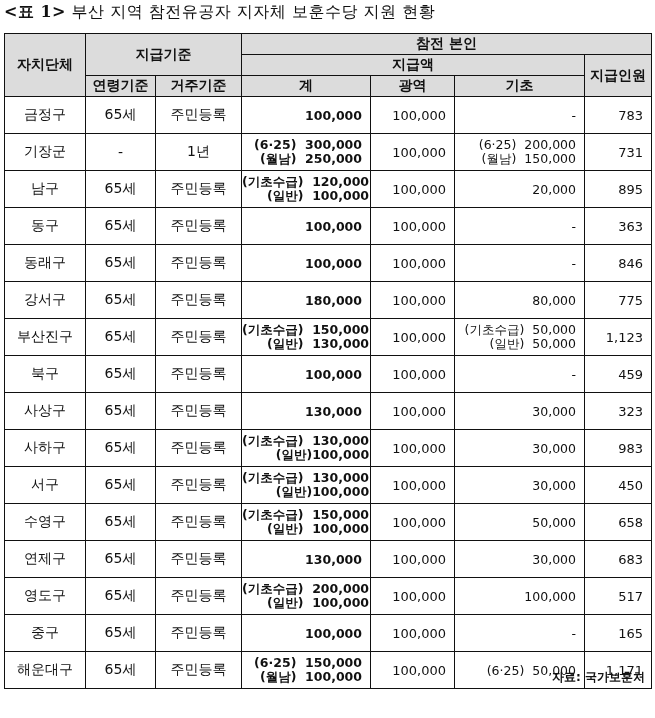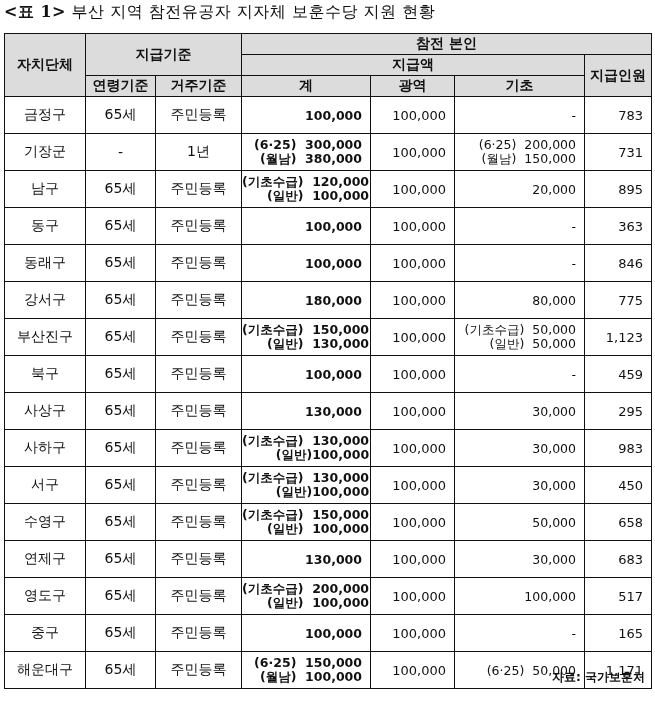--- a/index.html
+++ b/index.html
@@ -62,21 +62,21 @@
         <td class="c">주민등록</td>
         <td class="r b"><span class="two"><div>100,000</div></span></td>
         <td class="r">100,000</td>
         <td class="r"><span class="two"><div>-</div></span></td>
         <td class="r">783</td>
       </tr>
       <tr>
         <td class="c">기장군</td>
         <td class="c">-</td>
         <td class="c">1년</td>
-        <td class="r b"><span class="two"><div>(6·25)  300,000</div><div>(월남)  380,000</div></span></td>
+        <td class="r b"><span class="two"><div>(6·25)  300,000</div><div>(월남)  250,000</div></span></td>
         <td class="r">100,000</td>
         <td class="r"><span class="two"><div>(6·25)  200,000</div><div>(월남)  150,000</div></span></td>
         <td class="r">731</td>
       </tr>
       <tr>
         <td class="c">남구</td>
         <td class="c">65세</td>
         <td class="c">주민등록</td>
         <td class="r b"><span class="two"><div>(기초수급)  120,000</div><div>(일반)  100,000</div></span></td>
         <td class="r">100,000</td>
@@ -128,21 +128,21 @@
         <td class="r"><span class="two"><div>-</div></span></td>
         <td class="r">459</td>
       </tr>
       <tr>
         <td class="c">사상구</td>
         <td class="c">65세</td>
         <td class="c">주민등록</td>
         <td class="r b"><span class="two"><div>130,000</div></span></td>
         <td class="r">100,000</td>
         <td class="r"><span class="two"><div>30,000</div></span></td>
-        <td class="r">295</td>
+        <td class="r">323</td>
       </tr>
       <tr>
         <td class="c">사하구</td>
         <td class="c">65세</td>
         <td class="c">주민등록</td>
         <td class="r b"><span class="two"><div>(기초수급)  130,000</div><div>(일반)100,000</div></span></td>
         <td class="r">100,000</td>
         <td class="r"><span class="two"><div>30,000</div></span></td>
         <td class="r">983</td>
       </tr>

